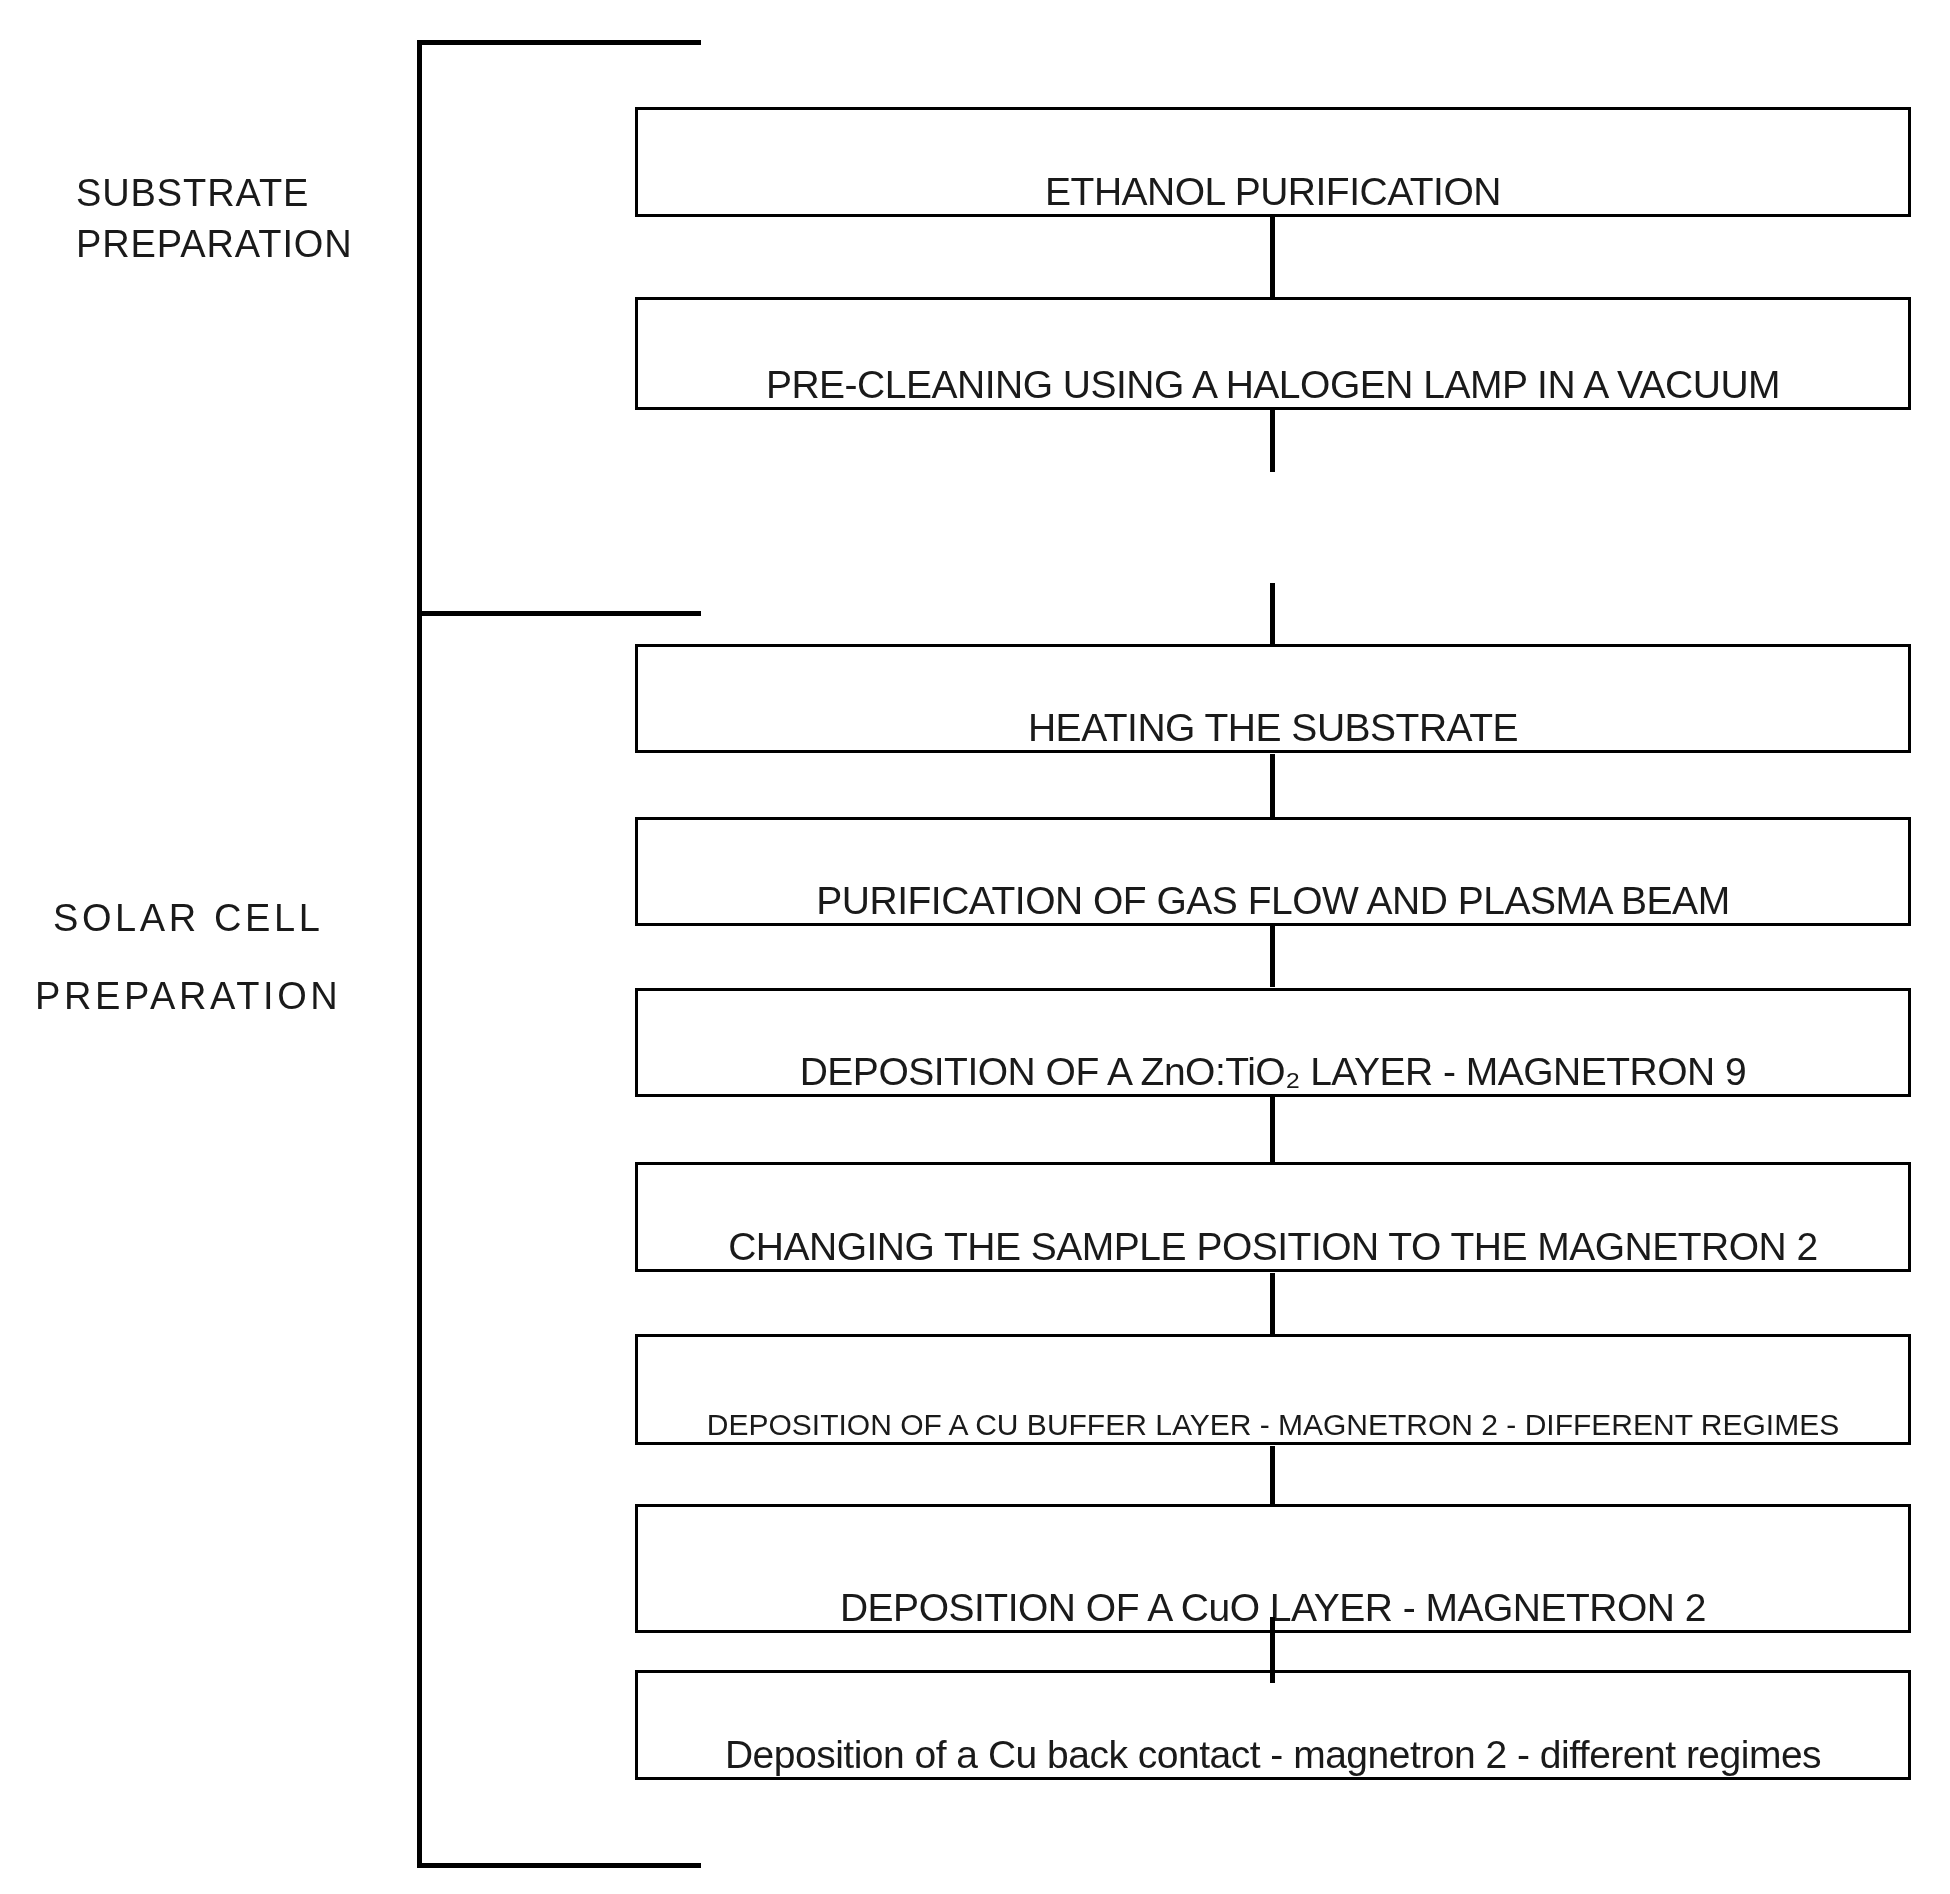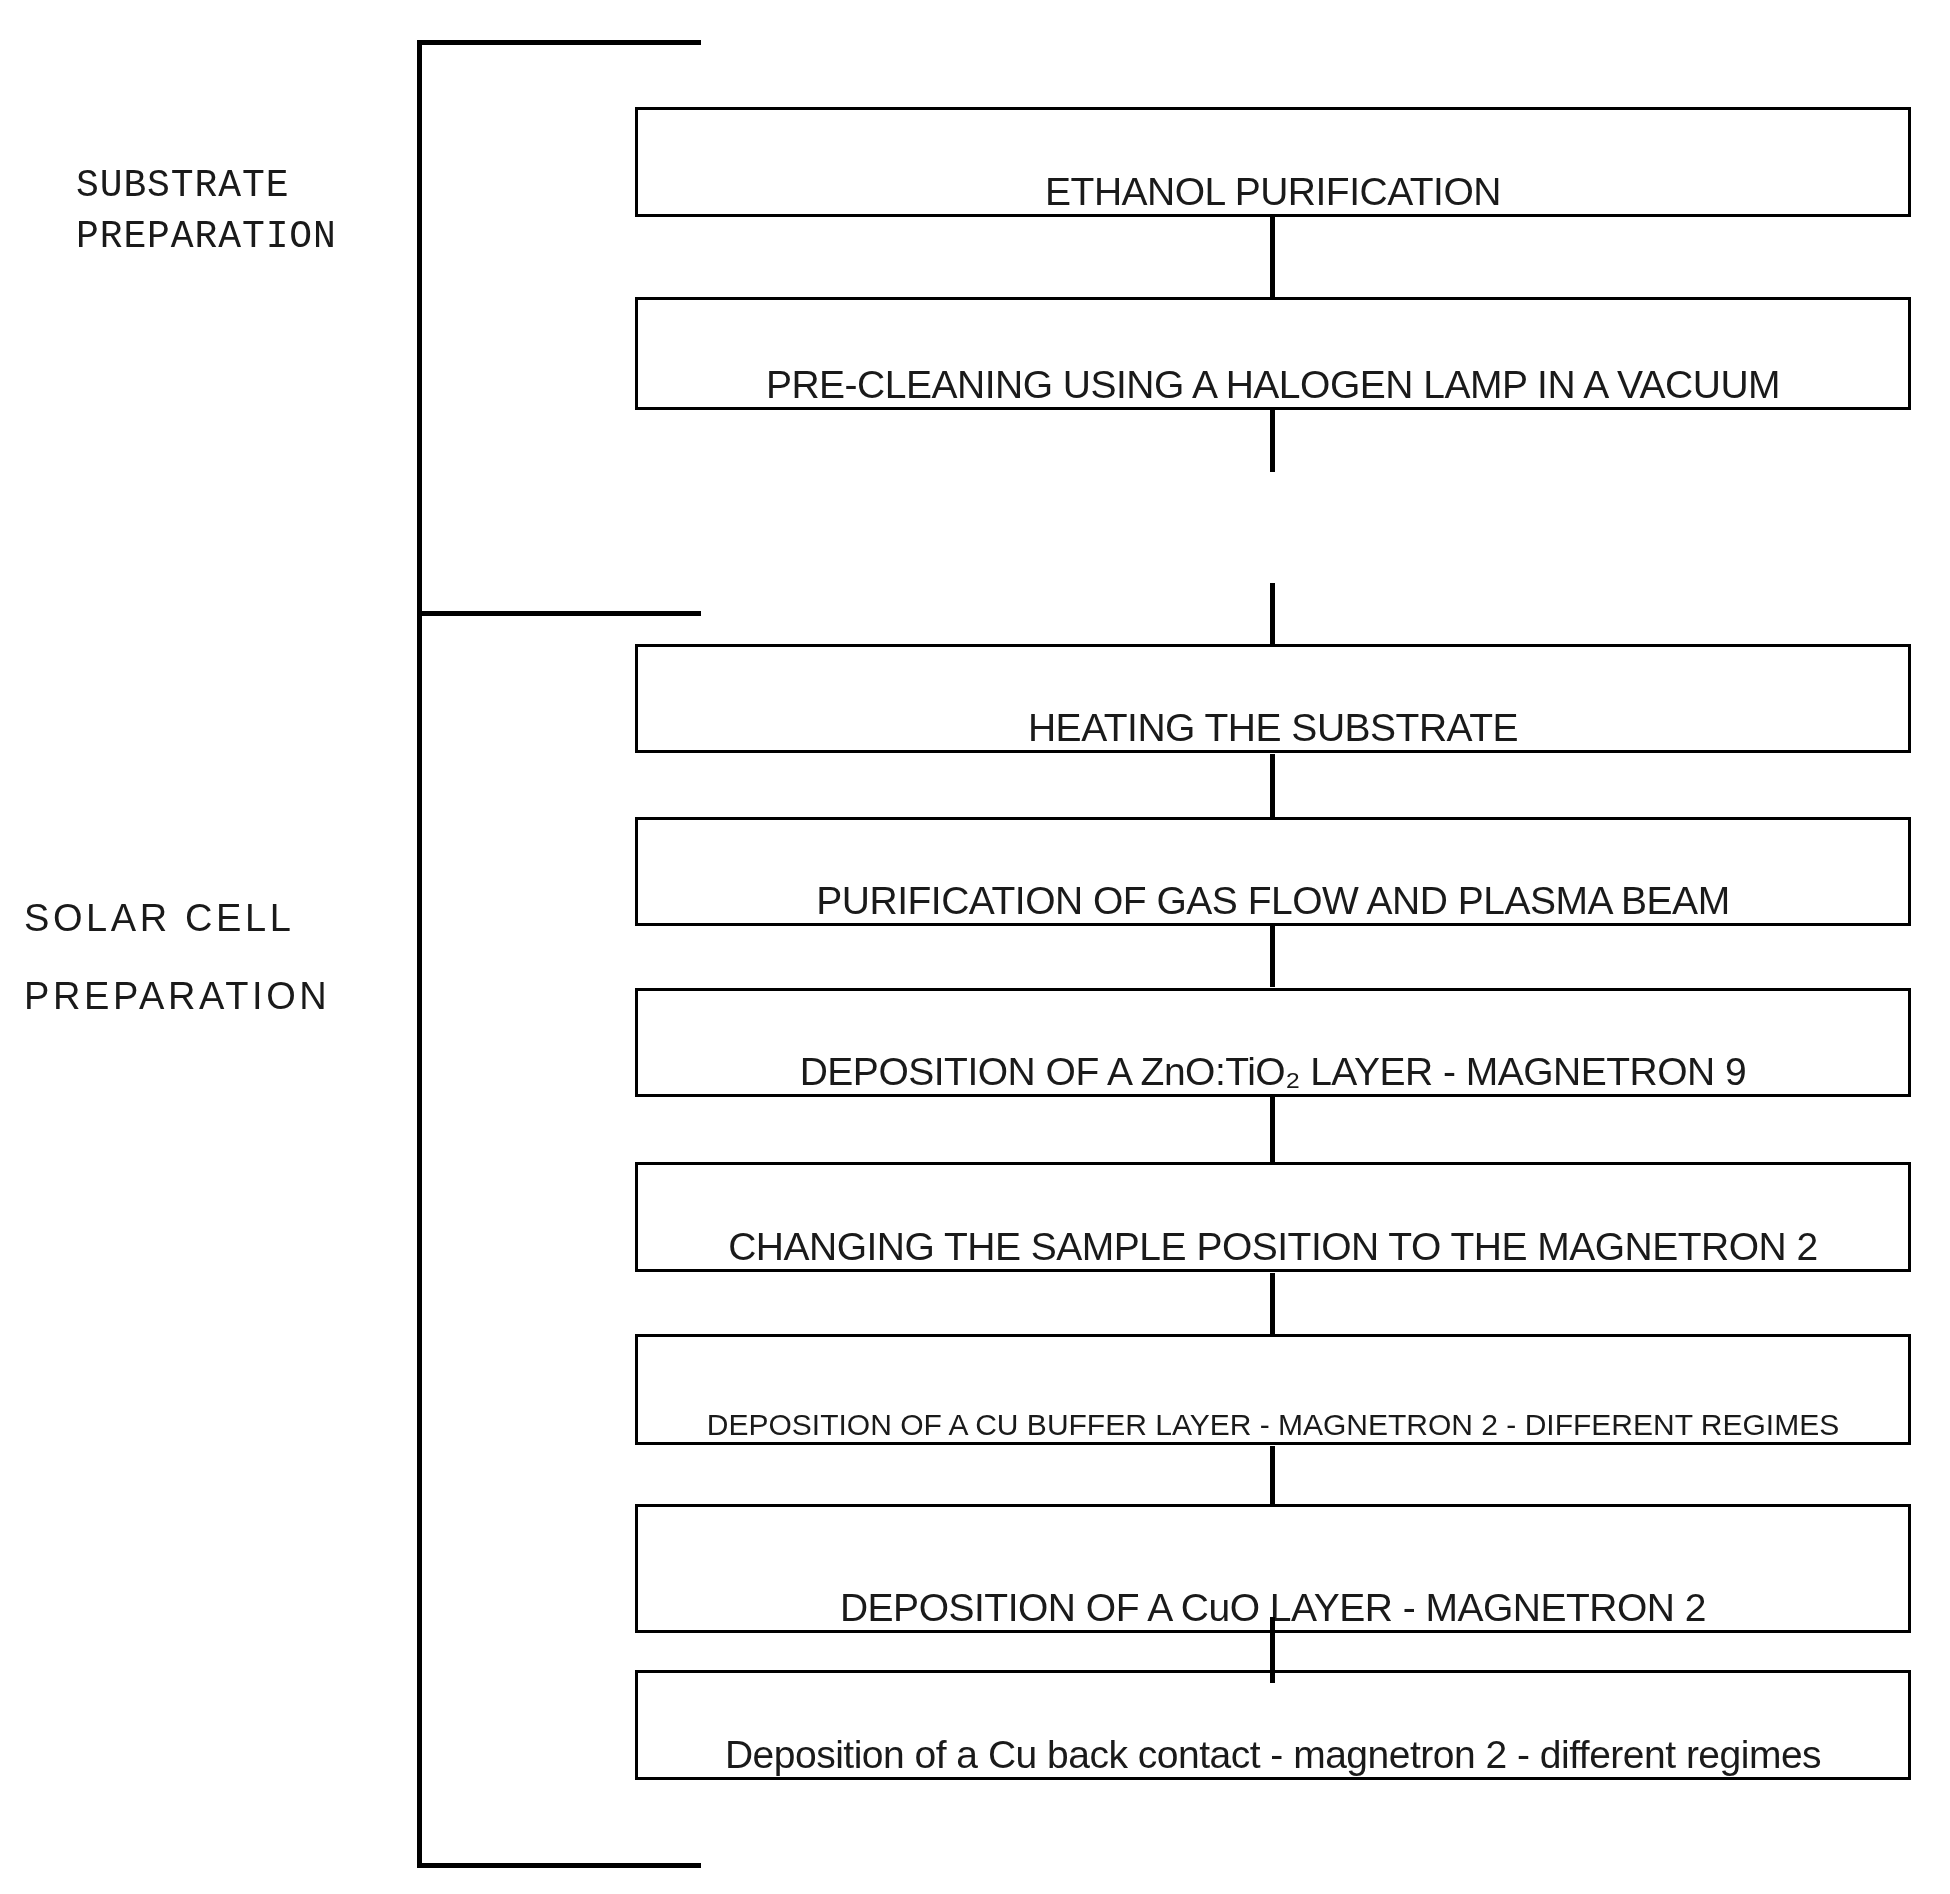--- a/index.html
+++ b/index.html
@@ -40,30 +40,30 @@
 
   
   .group-label {
     position: absolute;
     color: var(--text);
     font-size: 38px;
     white-space: nowrap;
   }
   .group-label--substrate {
     left: 76px;
-    top: 160px;
+    top: 168px;
     line-height: 51px;
     letter-spacing: 0.9px;
-    font-family: Liberation Mono, monospace;
   }
   .group-label--solar {
-    left: 24px;
+    left: 35px;
     top: 879px;
     line-height: 78px;
     letter-spacing: 3.6px;
+    text-align: center;
   }
 
   
   .box {
     position: absolute;
     left: 635px;
     width: 1276px;
     box-sizing: border-box;
     border: 3.6px solid var(--line);
     background: var(--bg);

